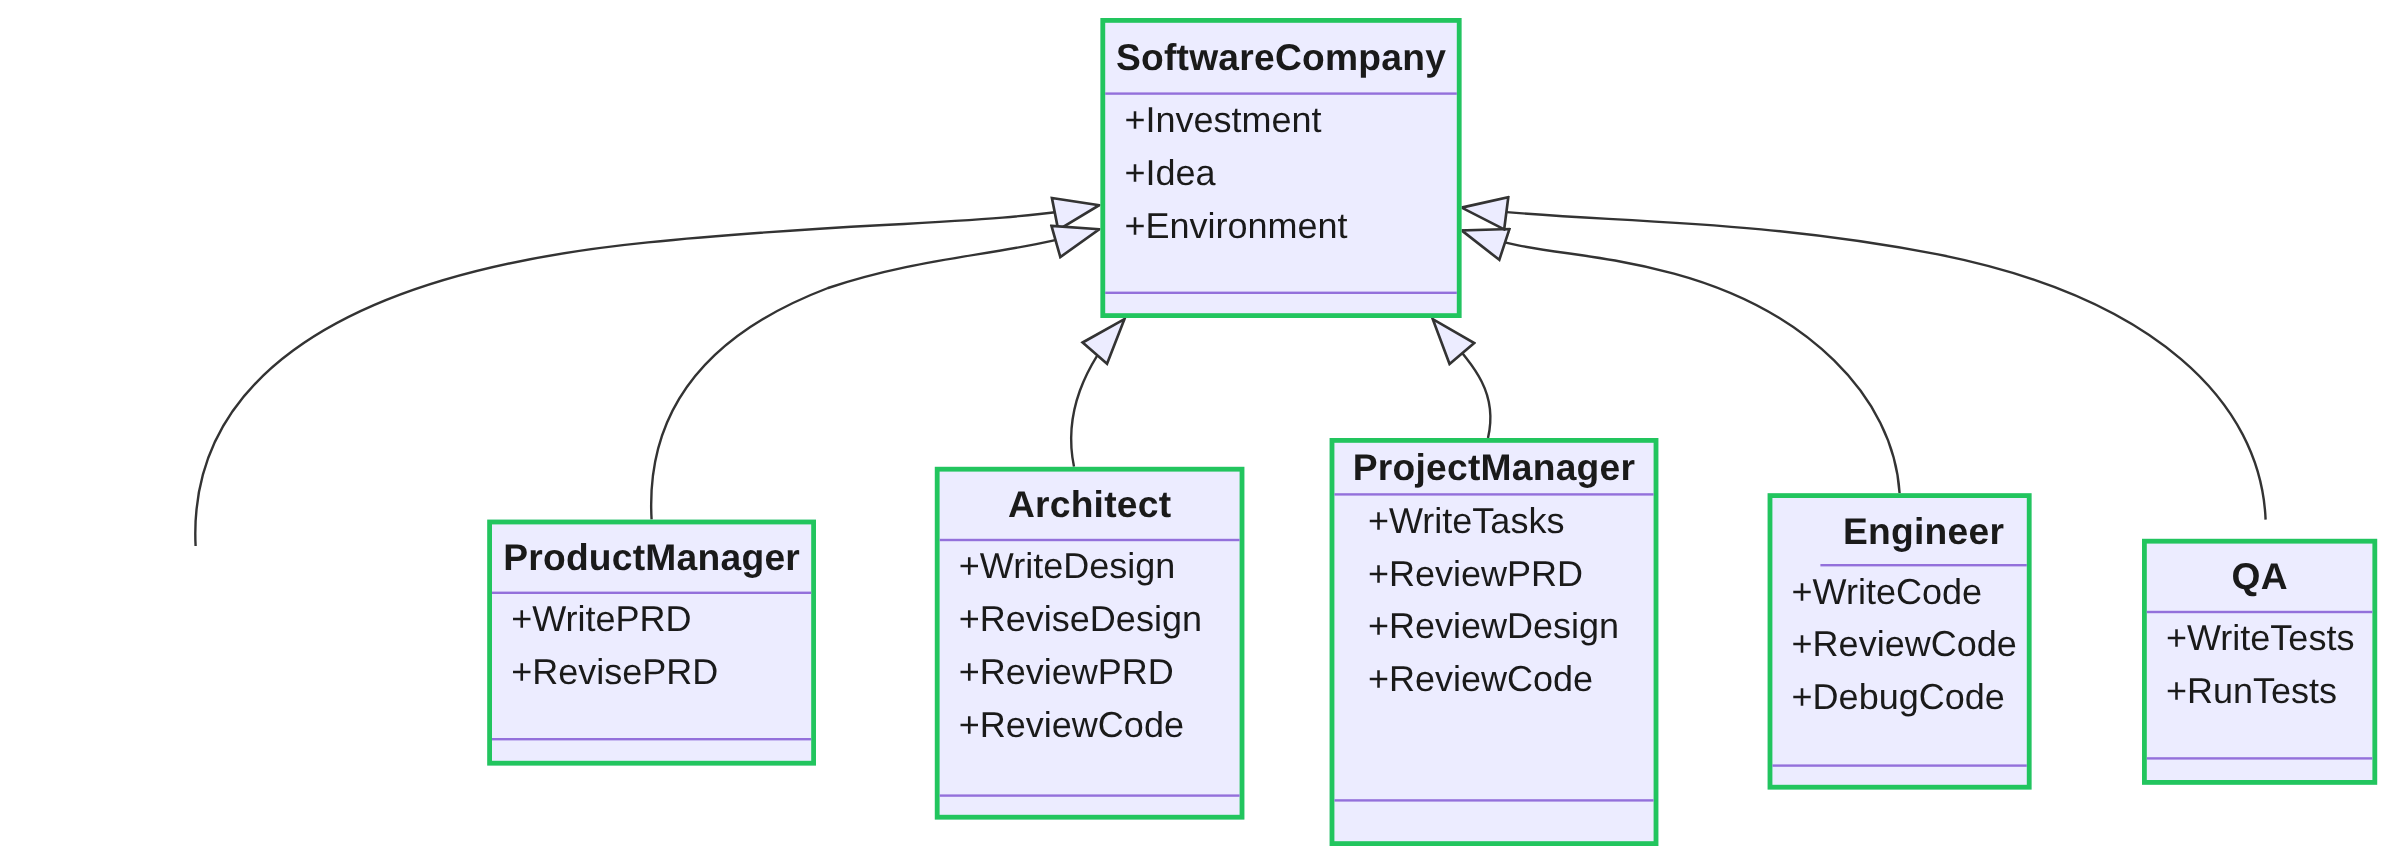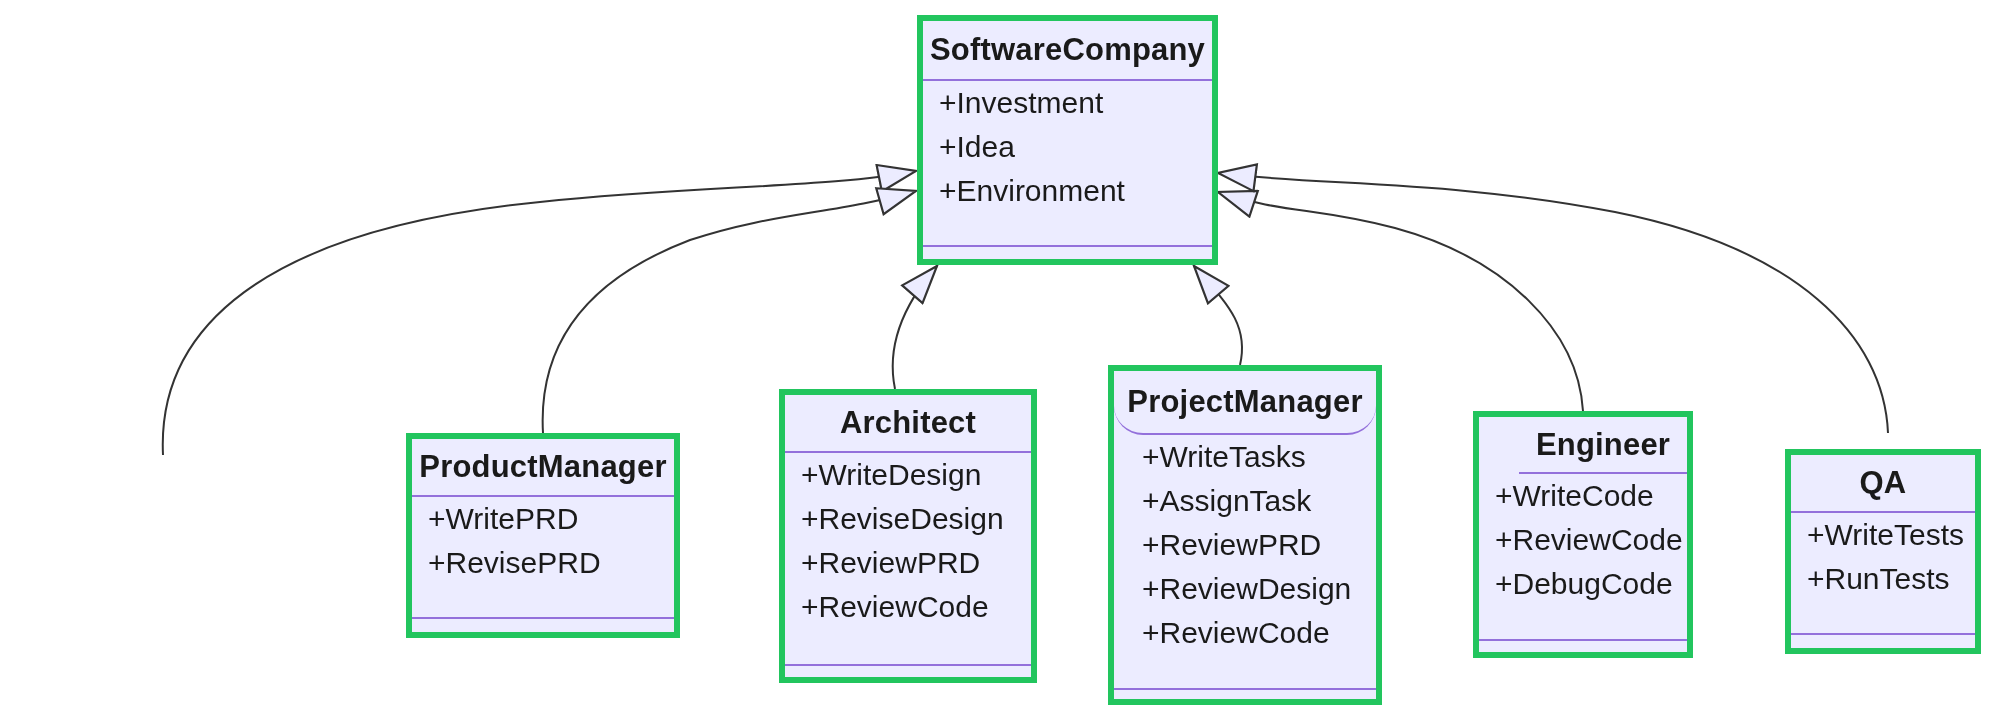--- a/index.html
+++ b/index.html
@@ -23,21 +23,21 @@
   }
   .edge {
     fill: none;
     stroke: #333333;
     stroke-width: 2px;
   }
   .cls {
     position: absolute;
     box-sizing: border-box;
     background: #ECECFF;
-    border: 6px solid #22c55e;
+    border: 4px solid #22c55e;
     color: #1a1a1a;
   }
   .cls-title {
     box-sizing: border-box;
     display: flex;
     align-items: center;
     justify-content: center;
     border-bottom: 2px solid #9370DB;
     font-weight: bold;
     font-size: 31px;
@@ -105,24 +105,23 @@
     <div class="cls-attrs" style="height:211px;">
       <div class="attr">+WriteDesign</div>
       <div class="attr">+ReviseDesign</div>
       <div class="attr">+ReviewPRD</div>
       <div class="attr">+ReviewCode</div>
     </div>
     <div class="cls-methods" style="height:21px;"></div>
   </div>
 
   <div class="cls" style="left:1108px; top:365px; width:274px; height:340px;">
-    <div class="cls-title" style="height:64px;border-radius:29px;">ProjectManager</div>
+    <div class="cls-title" style="height:44px;">ProjectManager</div>
     <div class="cls-attrs" style="height:253px;margin-left:12px;">
       <div class="attr">+WriteTasks</div>
-      <div class="attr">+AssignTask</div>
       <div class="attr">+ReviewPRD</div>
       <div class="attr">+ReviewDesign</div>
       <div class="attr">+ReviewCode</div>
     </div>
     <div class="cls-methods" style="height:23px;"></div>
   </div>
 
   <div class="cls" style="left:1473px; top:411px; width:220px; height:247px;">
     <div class="cls-title" style="height:57px;margin-left:40px;">Engineer</div>
     <div class="cls-attrs" style="height:165px;">

